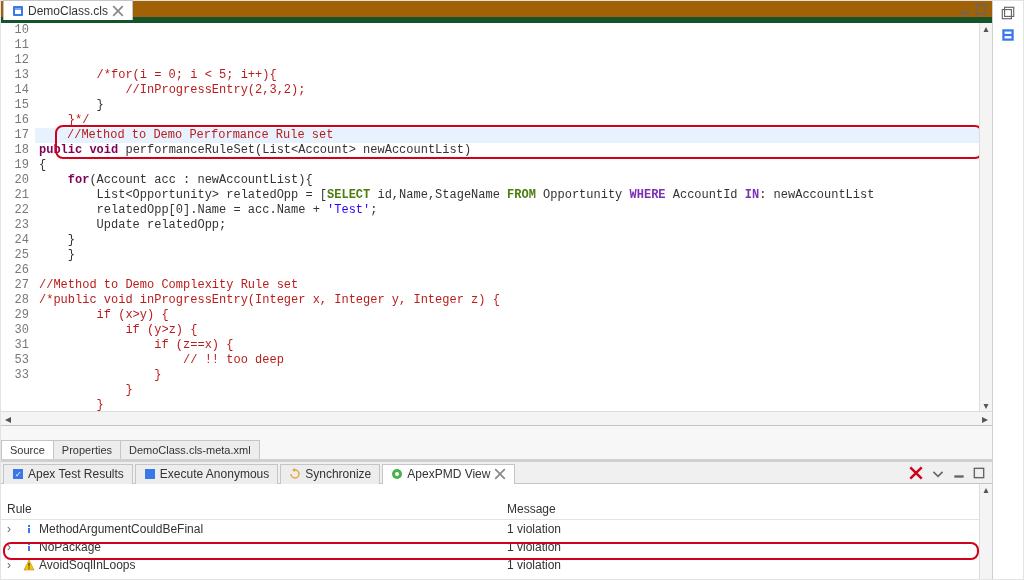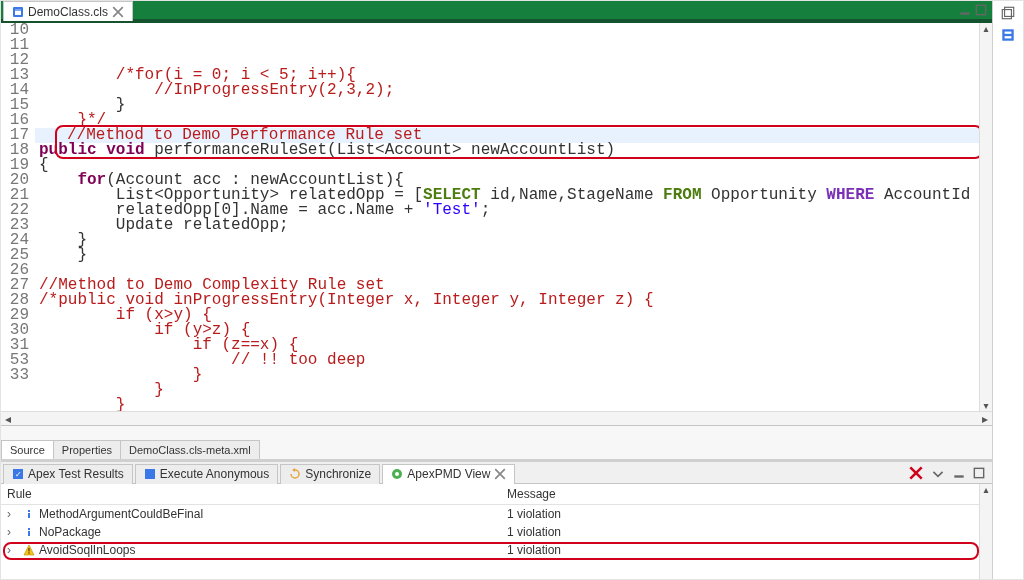--- a/index.html
+++ b/index.html
@@ -3,31 +3,31 @@
 <meta charset="utf-8">
 <style>
   * { box-sizing: border-box; }
   html, body { margin: 0; padding: 0; font-family: "Segoe UI", Tahoma, sans-serif; font-size: 12px; color: #333; background: #fff; }
   .app { width: 1024px; height: 580px; border: 1px solid #e3e3e3; display: flex; }
   .main-col { flex: 1; display: flex; flex-direction: column; border-right: 1px solid #d0d0d0; min-width: 0; }
   .right-rail { width: 30px; padding: 4px 4px; display: flex; flex-direction: column; align-items: center; gap: 6px; }
   .right-rail .icon { width: 16px; height: 16px; }
 
   
-  .tabs { display: flex; align-items: center; border-bottom: 4px solid #14532d; height: 22px; background: #15803d; }
+  .tabs { display: flex; align-items: center; border-bottom: 6px solid #14532d; height: 22px; background: #a16207; }
   .tabs-spacer { flex: 1; }
   .tab { display: flex; align-items: center; gap: 4px; padding: 2px 8px; background: #fff; border: 1px solid #c5c5c5; border-bottom: none; margin-left: 2px; margin-top: 2px; height: 20px; }
   .tab .icon { width: 12px; height: 12px; }
   .win-ctrls { display: flex; gap: 2px; padding-right: 4px; }
   .win-ctrls .icon { width: 14px; height: 14px; }
 
   
   .editor-wrap { flex: 1; display: flex; flex-direction: column; min-height: 0; }
   .editor-scroll { flex: 1; overflow: hidden; position: relative; }
-  .code { display: flex; font-family: Consolas, "Courier New", monospace; font-size: 16px; line-height: 15px; justify-content: space-between; }
+  .code { display: flex; font-family: Consolas, "Courier New", monospace; font-size: 12px; line-height: 15px; justify-content: space-between; }
   .gutter { width: 34px; text-align: right; color: #787878; padding-right: 6px; user-select: none; position: relative; }
   .gutter .gl { height: 15px; position: relative; }
   .code-body { flex: 1; position: relative; white-space: pre; overflow: hidden; }
   .cl { height: 15px; padding-left: 4px; }
   .hl { background: #e8f2fe; padding-left: 32px; }
   .tok-kw { color: #7f0055; font-weight: bold; }
   .tok-cm { color: #b91c1c; }
   .tok-str { color: #2a00ff; }
   .tok-sql { color: #4d7c0f; font-weight: bold; }
   .tok-sqlkw { color: #7b2fb5; font-weight: bold; }
@@ -43,21 +43,21 @@
   .bottom-tabs .btab { padding:3px 8px; border:1px solid #c5c5c5; border-bottom:none; background:#fff; margin-right:-1px; font-size:11px; }
   .bottom-tabs .btab.inactive { background:#ededed; }
 
   
   .panel { border-top: 3px solid #d0d0d0; display:flex; flex-direction:column; }
   .panel-tabs { display:flex; align-items:center; height:22px; border-bottom:1px solid #c5c5c5; background:#f0f0f0; }
   .panel-tabs .tab.inactive { background:#ededed; }
   .panel-toolbar { display:flex; gap:6px; padding-right:6px; align-items:center; }
   .panel-body { height: 95px; overflow:auto; position:relative; }
   .panel-head { display:flex; font-size:12px; color:#333; border-bottom:1px solid #e3e3e3; }
-  .panel-head .col { padding:3px 6px; }
+  .panel-head .col { padding:3px 6px;margin-top:15px; }
   .col-rule { width: 500px; }
   .col-msg { flex:1; }
   .prow { display:flex; align-items:center; height:18px; }
   .prow .cell { padding:0 6px; display:flex; align-items:center; gap:4px; }
   .prow .exp { width:12px; display:inline-block; color:#666; }
   .prow .icon { width:12px; height:12px; }
 
   .vscroll-stub { position:absolute; top:0; right:0; width:13px; height:100%; border-left:1px solid #ddd; background:#f4f4f4; display:flex; flex-direction:column; align-items:center; }
   .vscroll-stub span { font-size:10px; color:#555; }
 

